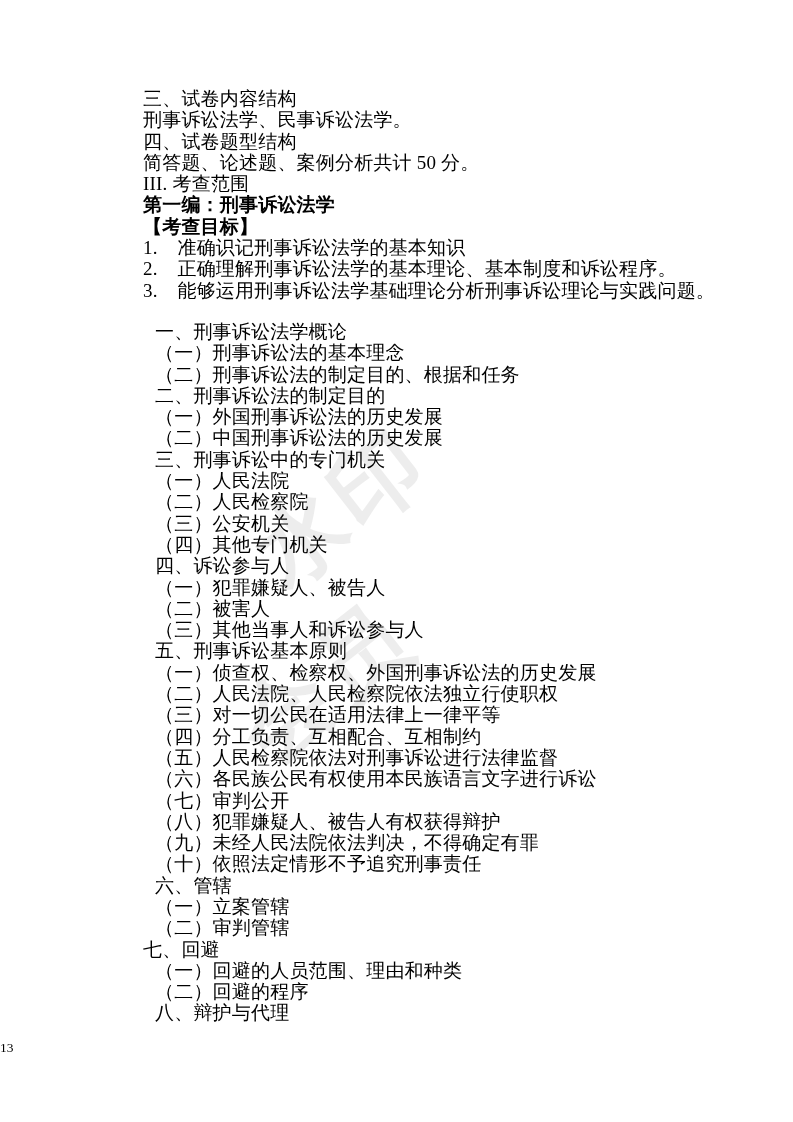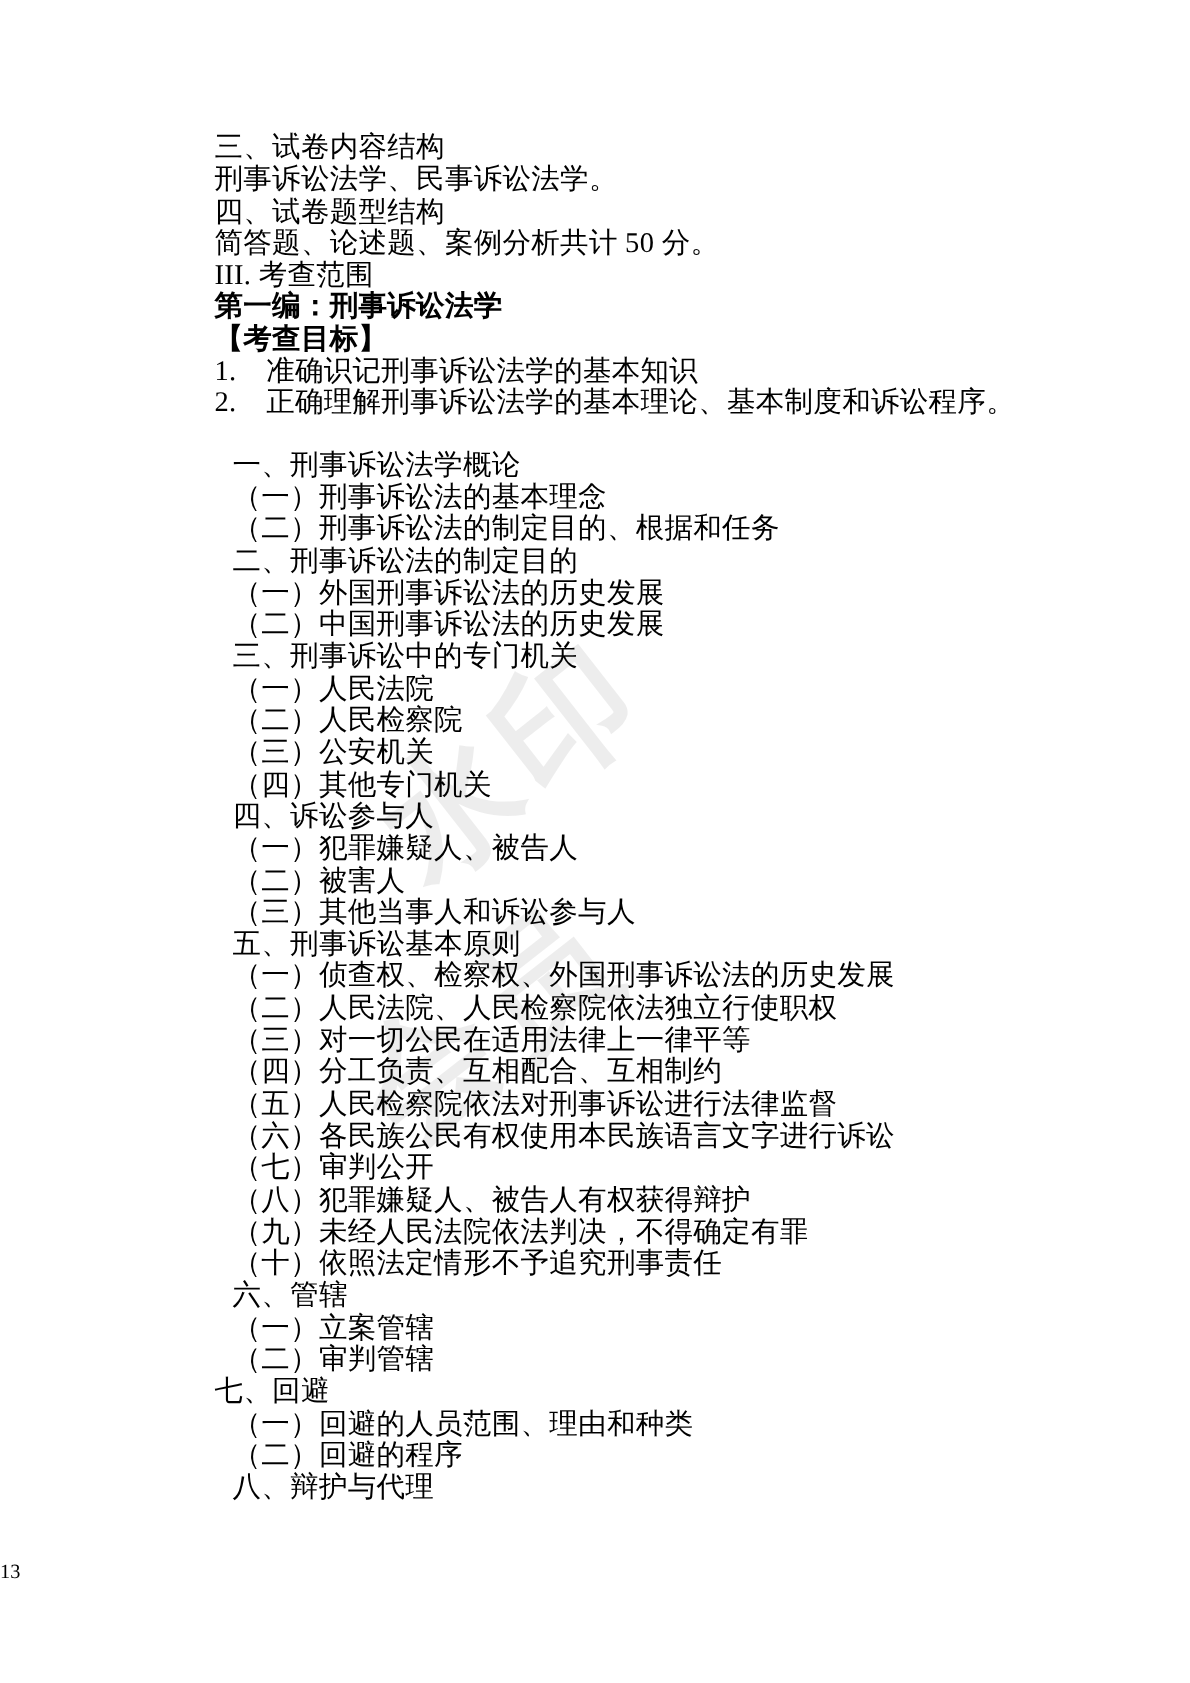--- a/index.html
+++ b/index.html
@@ -84,20 +84,21 @@
   <div class="content">
     <div class="line">三、试卷内容结构</div>
     <div class="line">刑事诉讼法学、民事诉讼法学。</div>
     <div class="line">四、试卷题型结构</div>
     <div class="line">简答题、论述题、案例分析共计 50 分。</div>
     <div class="line">III. 考查范围</div>
     <div class="line bold">第一编：刑事诉讼法学</div>
     <div class="line bold">【考查目标】</div>
     <div class="line num-item">1.    准确识记刑事诉讼法学的基本知识</div>
     <div class="line num-item">2.    正确理解刑事诉讼法学的基本理论、基本制度和诉讼程序。</div>
+    <div class="line num-item">3.    能够运用刑事诉讼法学基础理论分析刑事诉讼理论与实践问题。</div>
     <div class="gap"></div>
     <div class="line indent-item">一、刑事诉讼法学概论</div>
     <div class="line indent-item">（一）刑事诉讼法的基本理念</div>
     <div class="line indent-item">（二）刑事诉讼法的制定目的、根据和任务</div>
     <div class="line indent-item">二、刑事诉讼法的制定目的</div>
     <div class="line indent-item">（一）外国刑事诉讼法的历史发展</div>
     <div class="line indent-item">（二）中国刑事诉讼法的历史发展</div>
     <div class="line indent-item">三、刑事诉讼中的专门机关</div>
     <div class="line indent-item">（一）人民法院</div>
     <div class="line indent-item">（二）人民检察院</div>

